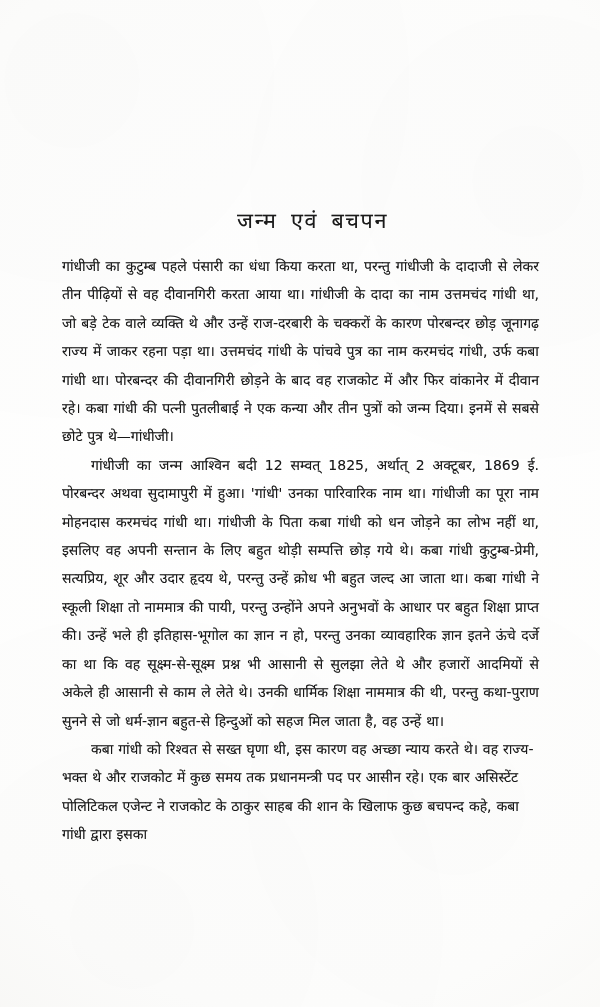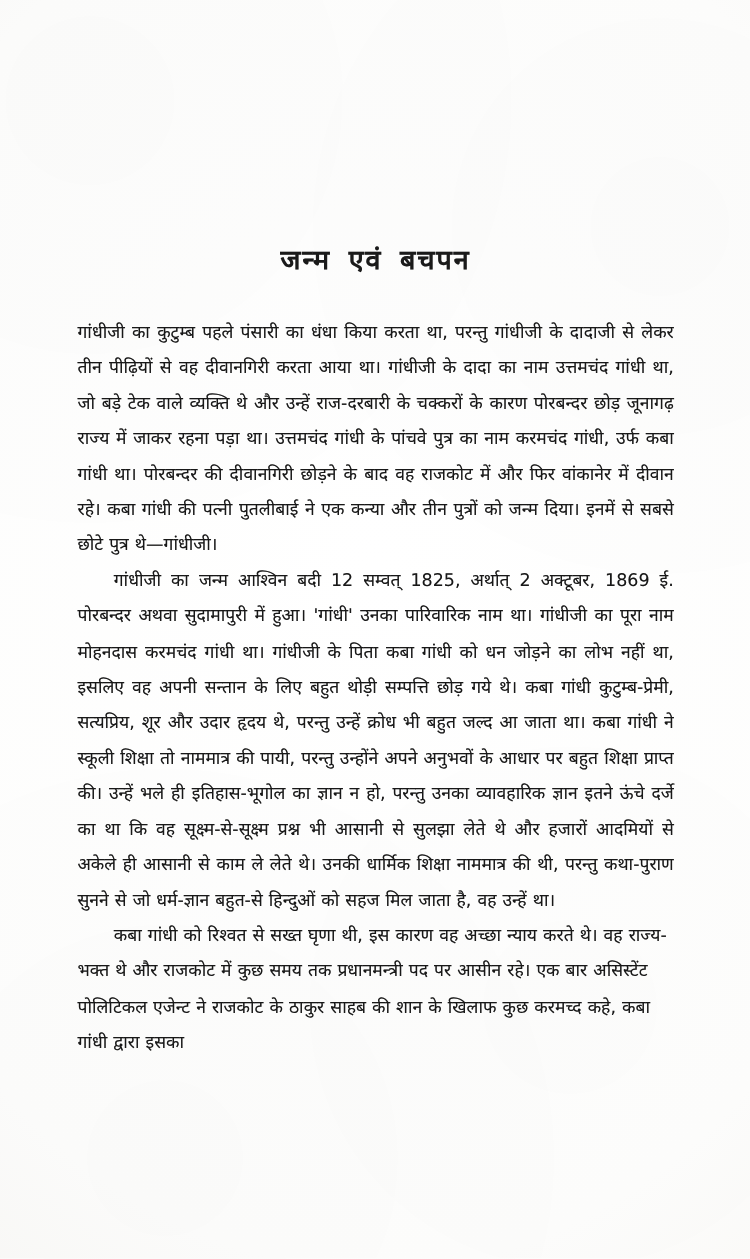--- a/index.html
+++ b/index.html
@@ -40,30 +40,30 @@
   }
 
   #text-block {
     position: absolute;
     left: 62px;
     top: 0;
     width: 477px;
   }
 
   #chapter-title {
-    margin: 0;
+    margin: 12px;
     padding: 0;
     position: absolute;
     top: 196px;
     left: 0;
     width: 477px;
     text-align: center;
     font-family: "DejaVu Sans", sans-serif;
     font-size: 21.5px;
-    font-weight: 700;
+    font-weight: 400;
     line-height: 1.25;
     color: #1a1a1a;
     letter-spacing: 1.6px;
     word-spacing: 5px;
     -webkit-font-smoothing: antialiased;
   }
 
   #body-copy {
     position: absolute;
     top: 252px;
@@ -100,17 +100,17 @@
 <body>
 
 <div id="page">
   <div id="text-block">
 
     <h1 id="chapter-title">जन्म एवं बचपन</h1>
 
     <div id="body-copy">
       <p class="para first">गांधीजी का कुटुम्ब पहले पंसारी का धंधा किया करता था, परन्तु गांधीजी के दादाजी से लेकर तीन पीढ़ियों से वह दीवानगिरी करता आया था। गांधीजी के दादा का नाम उत्तमचंद गांधी था, जो बड़े टेक वाले व्यक्ति थे और उन्हें राज-दरबारी के चक्करों के कारण पोरबन्दर छोड़ जूनागढ़ राज्य में जाकर रहना पड़ा था। उत्तमचंद गांधी के पांचवे पुत्र का नाम करमचंद गांधी, उर्फ कबा गांधी था। पोरबन्दर की दीवानगिरी छोड़ने के बाद वह राजकोट में और फिर वांकानेर में दीवान रहे। कबा गांधी की पत्नी पुतलीबाई ने एक कन्या और तीन पुत्रों को जन्म दिया। इनमें से सबसे छोटे पुत्र थे—गांधीजी।</p>
       <p class="para">गांधीजी का जन्म आश्विन बदी 12 सम्वत् 1825, अर्थात् 2 अक्टूबर, 1869 ई. पोरबन्दर अथवा सुदामापुरी में हुआ। 'गांधी' उनका पारिवारिक नाम था। गांधीजी का पूरा नाम मोहनदास करमचंद गांधी था। गांधीजी के पिता कबा गांधी को धन जोड़ने का लोभ नहीं था, इसलिए वह अपनी सन्तान के लिए बहुत थोड़ी सम्पत्ति छोड़ गये थे। कबा गांधी कुटुम्ब-प्रेमी, सत्यप्रिय, शूर और उदार हृदय थे, परन्तु उन्हें क्रोध भी बहुत जल्द आ जाता था। कबा गांधी ने स्कूली शिक्षा तो नाममात्र की पायी, परन्तु उन्होंने अपने अनुभवों के आधार पर बहुत शिक्षा प्राप्त की। उन्हें भले ही इतिहास-भूगोल का ज्ञान न हो, परन्तु उनका व्यावहारिक ज्ञान इतने ऊंचे दर्जे का था कि वह सूक्ष्म-से-सूक्ष्म प्रश्न भी आसानी से सुलझा लेते थे और हजारों आदमियों से अकेले ही आसानी से काम ले लेते थे। उनकी धार्मिक शिक्षा नाममात्र की थी, परन्तु कथा-पुराण सुनने से जो धर्म-ज्ञान बहुत-से हिन्दुओं को सहज मिल जाता है, वह उन्हें था।</p>
-      <p class="para">कबा गांधी को रिश्वत से सख्त घृणा थी, इस कारण वह अच्छा न्याय करते थे। वह राज्य-भक्त थे और राजकोट में कुछ समय तक प्रधानमन्त्री पद पर आसीन रहे। एक बार असिस्टेंट पोलिटिकल एजेन्ट ने राजकोट के ठाकुर साहब की शान के खिलाफ कुछ करमच्द कहे, कबा गांधी द्वारा इसका</p>
+      <p class="para">कबा गांधी को रिश्वत से सख्त घृणा थी, इस कारण वह अच्छा न्याय करते थे। वह राज्य-भक्त थे और राजकोट में कुछ समय तक प्रधानमन्त्री पद पर आसीन रहे। एक बार असिस्टेंट पोलिटिकल एजेन्ट ने राजकोट के ठाकुर साहब की शान के खिलाफ कुछ बचपन्द कहे, कबा गांधी द्वारा इसका</p>
     </div>
 
   </div>
 </div>
 
 </body></html>

